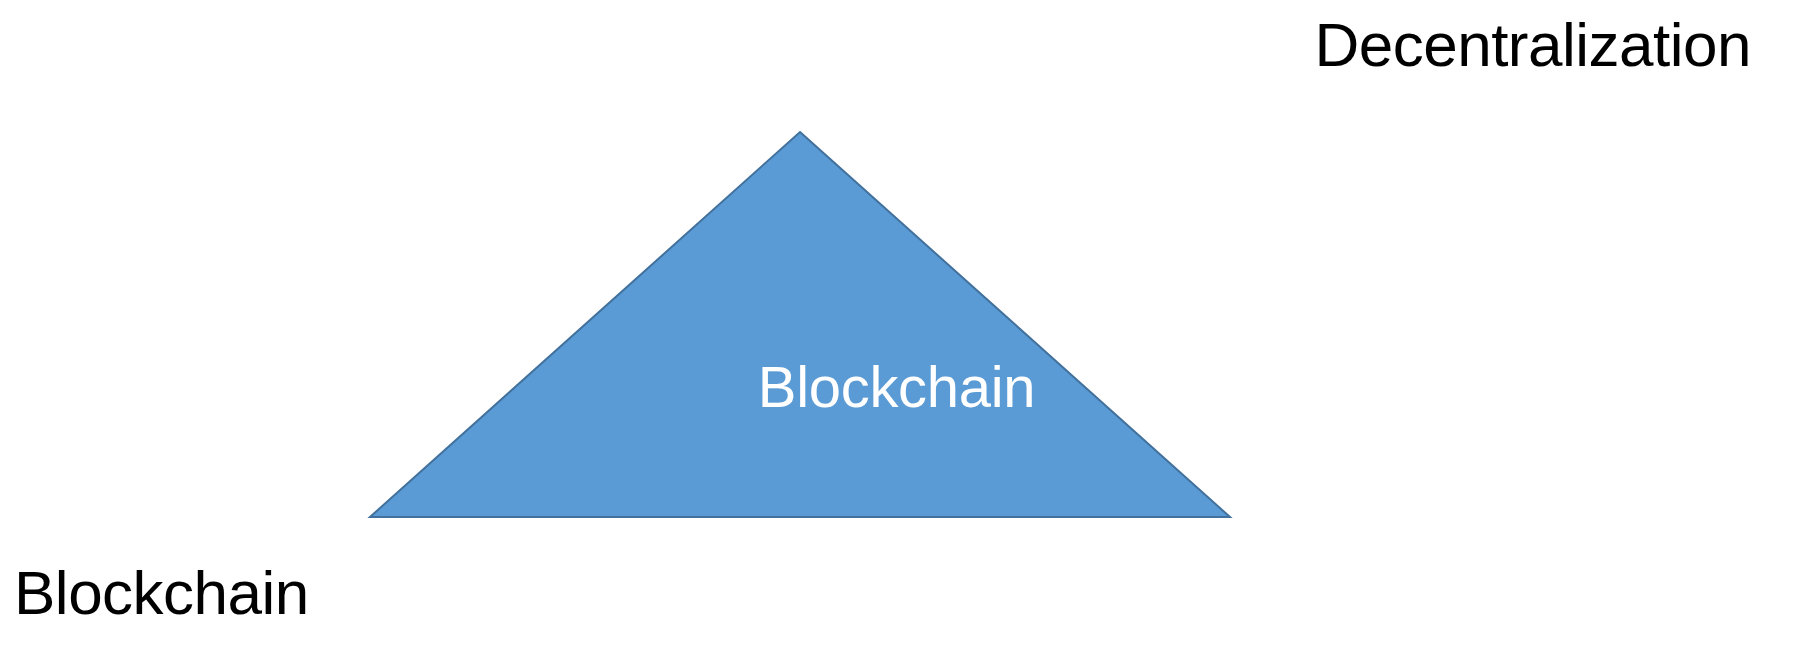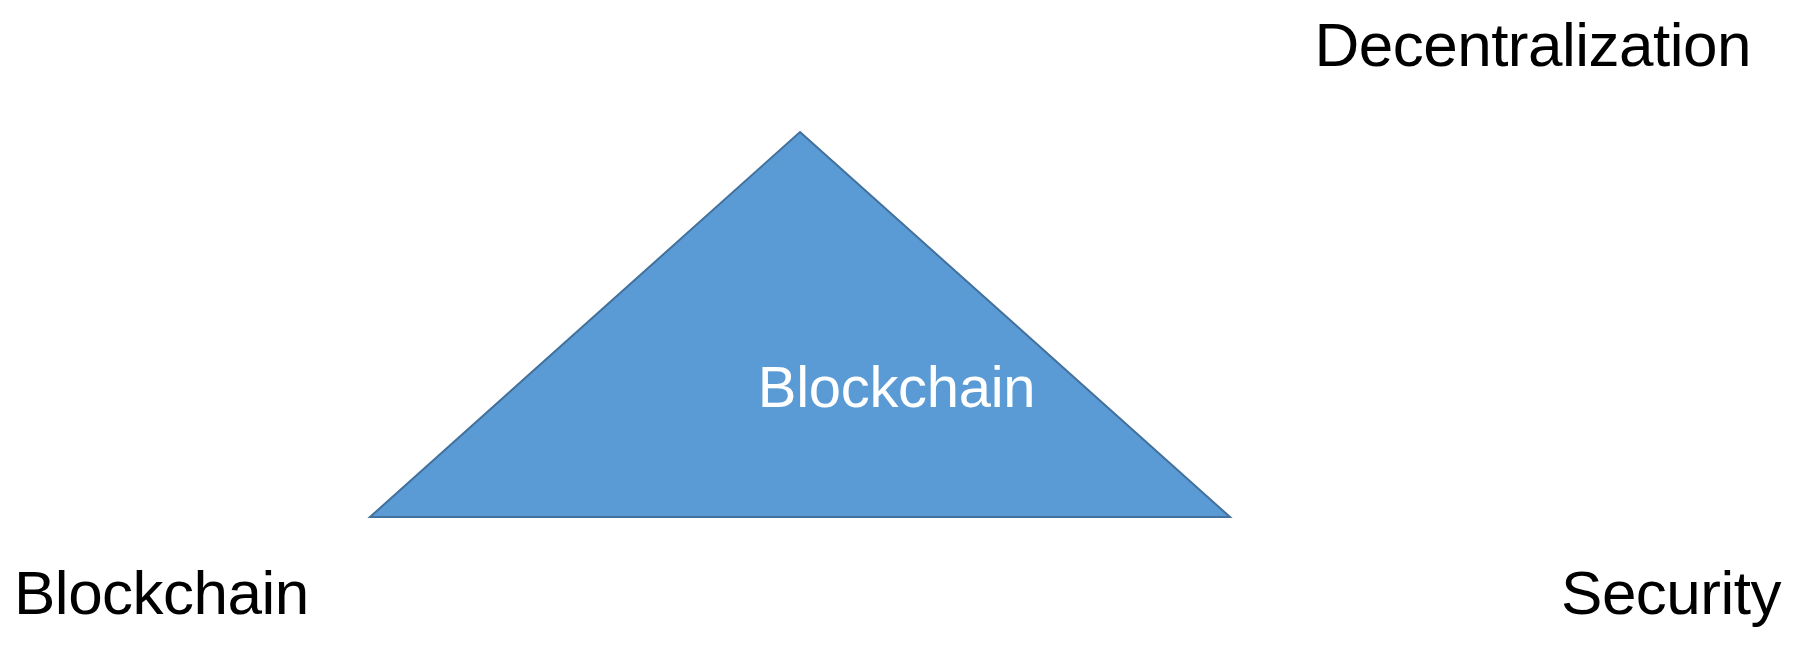--- a/index.html
+++ b/index.html
@@ -88,15 +88,14 @@
   <svg class="figure-svg" viewBox="0 0 1793 662" preserveAspectRatio="none" aria-hidden="true">
     <polygon points="800,132 1230,517 370,517" fill="#5B9BD5" stroke="#41719C" stroke-width="2" stroke-linejoin="miter"></polygon>
   </svg>
 
   <div id="label-blockchain" style="color: rgb(255, 255, 255);">Blockchain</div>
 
   <div class="vertex-label" id="label-decentralization" style="color: rgb(0, 0, 0);">Decentralization</div>
 
   <div class="vertex-label" id="label-scalability" style="color: rgb(0, 0, 0);">Blockchain</div>
 
-  <div class="vertex-label" id="label-security" style="color: rgb(0, 0, 0);">Security</div>
 
 </div>
 
 </body></html>

